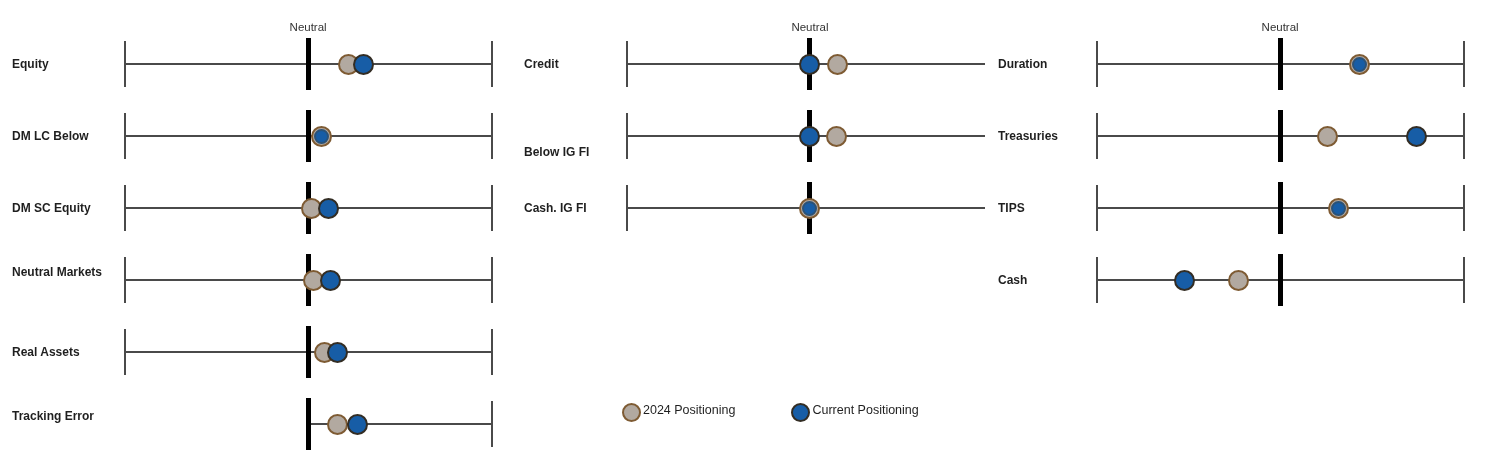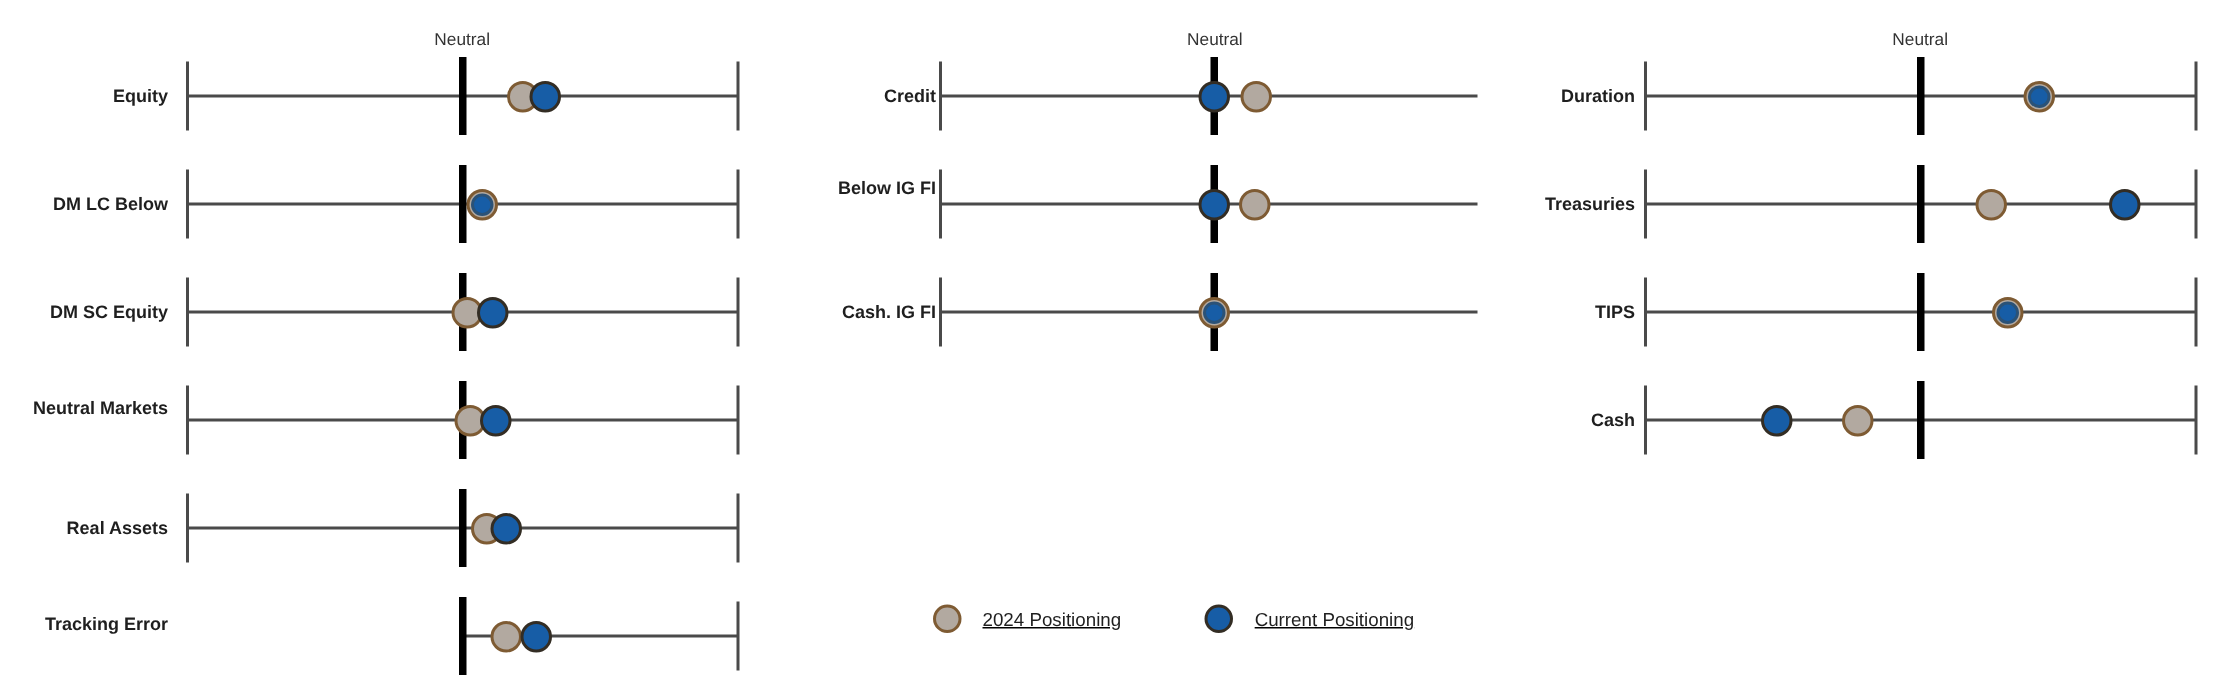--- a/index.html
+++ b/index.html
@@ -6,21 +6,21 @@
   #canvas{
     position:relative;
     width:1490px;
     height:460px;
     background:#ffffff;
     font-family:"Liberation Sans", sans-serif;
     overflow:hidden;
   }
   .row-label{
     position:absolute;
-    text-align:right;
+    text-align:left;
     font-size:12px;
     font-weight:bold;
     color:#1f1f1f;
     line-height:15px;
   }
   .scale-line{position:absolute;background:#4a4a4a;height:1.5px;}
   .scale-tick{position:absolute;background:#4a4a4a;width:2px;height:46px;}
   .neutral-bar{position:absolute;background:#000000;width:5px;height:52px;}
   .neutral-header{
     position:absolute;
@@ -31,21 +31,21 @@
   }
   .dot{position:absolute;border-radius:50%;box-sizing:border-box;}
   #legend{
     position:absolute;
     left:622px;
     top:403px;
     display:flex;
     align-items:center;
     gap:56px;
   }
-  .legend-item{display:flex;align-items:center;gap:14px;text-decoration:underline;}
+  .legend-item{display:flex;align-items:flex-start;gap:2px;}
   .legend-marker{
     display:inline-block;
     width:19px;height:19px;
     border-radius:50%;
     box-sizing:border-box;
   }
   .legend-label{font-size:12.5px;color:#1f1f1f;}
 </style>
 </head>
 <body>
@@ -94,21 +94,21 @@
       <div class="neutral-bar" style="left: 305.633px; top: 398px;"></div>
       <div class="dot" style="width: 21px; height: 21px; left: 327.052px; top: 413.5px; background: rgb(178, 169, 160); border: 2px solid rgb(126, 91, 51); z-index: 3;"></div>
       <div class="dot" style="width: 21px; height: 21px; left: 347.277px; top: 413.5px; background: rgb(23, 93, 166); border: 2px solid rgb(51, 45, 36); z-index: 4;"></div>
       <div class="neutral-header" style="left: 774.938px; top: 21px;">Neutral</div>
       <div class="row-label" style="left: 524px; width: 100px; top: 56.5px;">Credit</div>
       <div class="scale-line" style="left: 627px; top: 63.25px; width: 358px;"></div>
       <div class="scale-tick" style="left: 626px; top: 41px;"></div>
       <div class="neutral-bar" style="left: 807.438px; top: 38px;"></div>
       <div class="dot" style="width: 21px; height: 21px; left: 827.448px; top: 53.5px; background: rgb(178, 169, 160); border: 2px solid rgb(126, 91, 51); z-index: 5;"></div>
       <div class="dot" style="width: 21px; height: 21px; left: 799.438px; top: 53.5px; background: rgb(23, 93, 166); border: 2px solid rgb(51, 45, 36); z-index: 4;"></div>
-      <div class="row-label" style="left: 524px; width: 100px; top: 118px;">Below IG FI</div>
+      <div class="row-label" style="left: 524px; width: 100px; top: 145px;">Below IG FI</div>
       <div class="scale-line" style="left: 627px; top: 135.25px; width: 358px;"></div>
       <div class="scale-tick" style="left: 626px; top: 113px;"></div>
       <div class="neutral-bar" style="left: 807.438px; top: 110px;"></div>
       <div class="dot" style="width: 21px; height: 21px; left: 825.697px; top: 125.5px; background: rgb(178, 169, 160); border: 2px solid rgb(126, 91, 51); z-index: 5;"></div>
       <div class="dot" style="width: 21px; height: 21px; left: 799.438px; top: 125.5px; background: rgb(23, 93, 166); border: 2px solid rgb(51, 45, 36); z-index: 4;"></div>
       <div class="row-label" style="left: 524px; width: 100px; top: 200.5px;">Cash. IG FI</div>
       <div class="scale-line" style="left: 627px; top: 207.25px; width: 358px;"></div>
       <div class="scale-tick" style="left: 626px; top: 185px;"></div>
       <div class="neutral-bar" style="left: 807.438px; top: 182px;"></div>
       <div class="dot" style="width: 21px; height: 21px; left: 799.438px; top: 197.5px; background: rgb(178, 169, 160); border: 2px solid rgb(126, 91, 51); z-index: 3;"></div>

